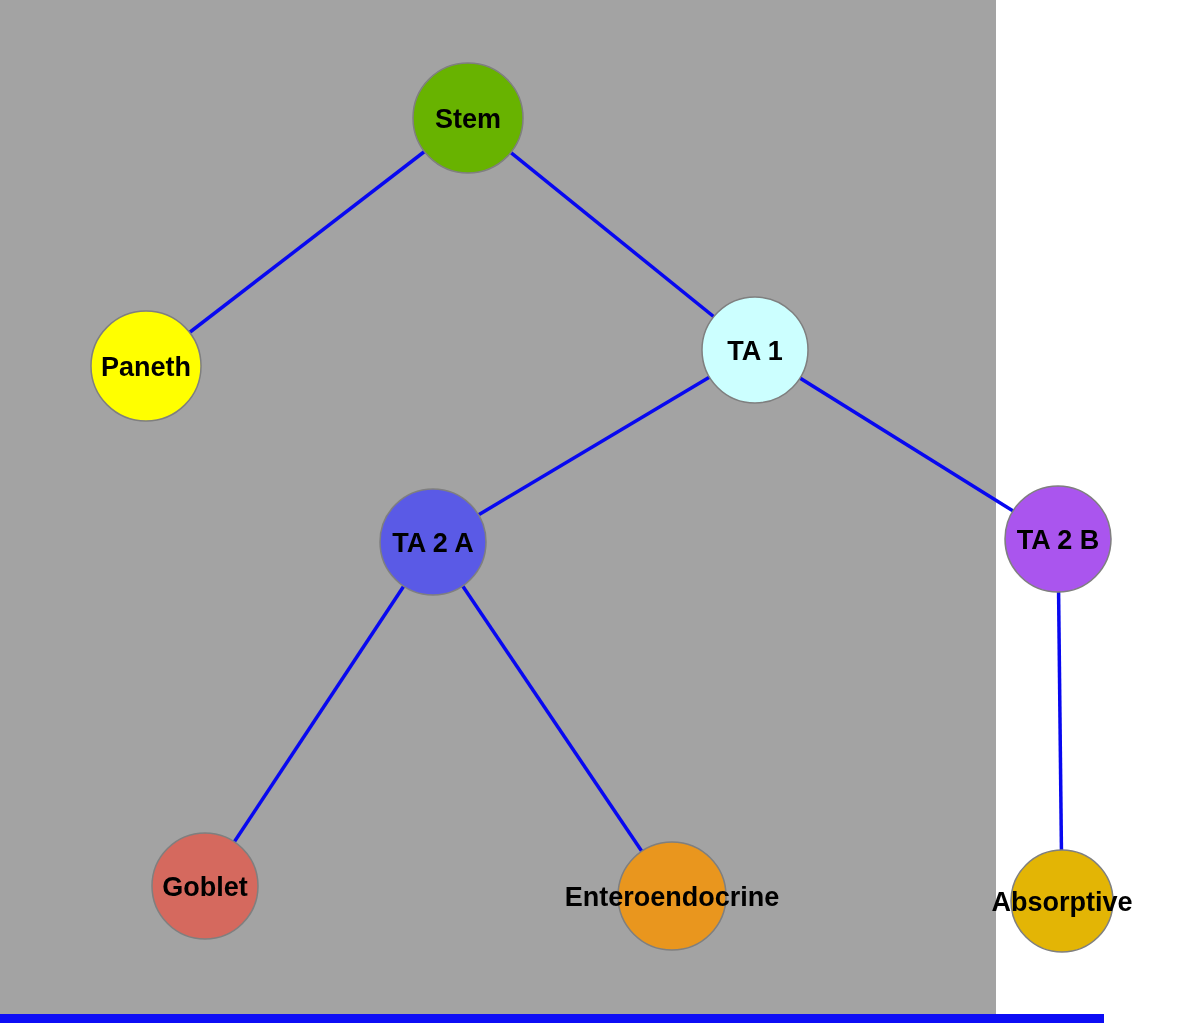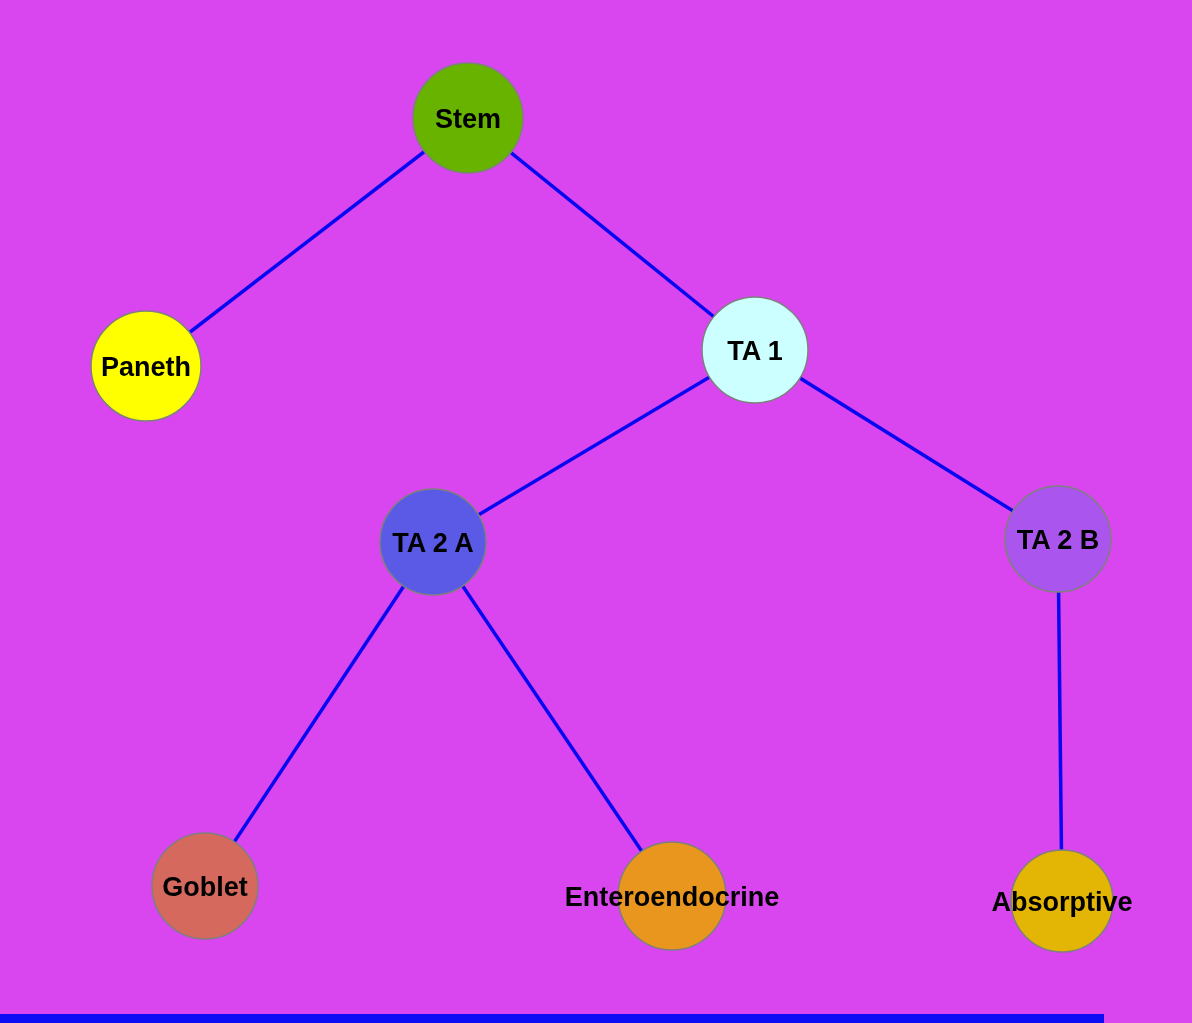--- a/index.html
+++ b/index.html
@@ -5,23 +5,23 @@
   html, body {
     margin: 0;
     padding: 0;
     width: 1192px;
     height: 1023px;
     overflow: hidden;
     font-family: "Liberation Sans", sans-serif;
   }
   .canvas-wrap {
     position: relative;
-    width: 1192px;
+    width: 996px;
     height: 1023px;
-    background: #d946ef;
+    background: #a3a3a3;
   }
   svg {
     display: block;
     width: 1192px;
     height: 1023px;
   }
   .node-label {
     font-family: "Liberation Sans", sans-serif;
     font-weight: bold;
     font-size: 27px;

